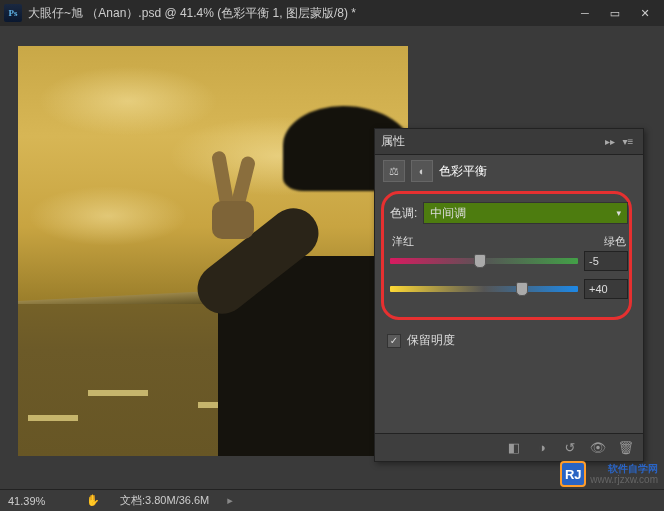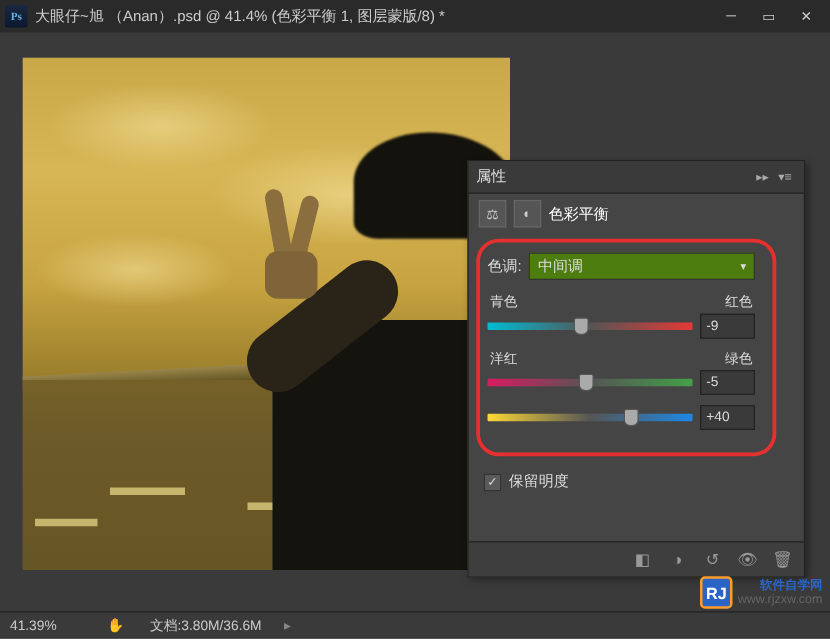--- a/index.html
+++ b/index.html
@@ -31,21 +31,21 @@
 .palm { position: absolute; top: 50px; left: 4px; width: 42px; height: 38px; background: #7e6438; border-radius: 10px; }
 
 .properties-panel { position: absolute; top: 128px; left: 374px; width: 270px; height: 334px; background: #454545; border: 1px solid #222; box-shadow: 2px 2px 6px rgba(0,0,0,.4); }
 .panel-header { height: 26px; background: #3a3a3a; display: flex; align-items: center; padding: 0 6px; color: #ddd; font-size: 12px; border-bottom: 1px solid #222; }
 .panel-header-title { flex: 1; }
 .panel-menu { width: 18px; text-align: center; color: #aaa; font-size: 10px; }
 .adjustment-row { display: flex; align-items: center; gap: 6px; height: 32px; padding: 0 8px; }
 .adj-icon { width: 22px; height: 22px; background: #555; border: 1px solid #666; display: flex; align-items: center; justify-content: center; font-size: 11px; color: #ccc; }
 .adj-label { color: #ffffff; font-size: 12px; }
 
-.red-box { margin: 4px 22px 8px 6px; border: 3px solid #e63030; border-radius: 18px; padding: 8px 14px 10px 6px; }
+.red-box { margin: 4px 11px 8px 6px; border: 3px solid #e63030; border-radius: 18px; padding: 8px 1px 10px 6px; }
 .tone-row { display: flex; align-items: center; gap: 6px; margin-bottom: 10px; }
 .tone-label { color: #ddd; font-size: 12px; }
 .tone-select { flex: 1; height: 22px; background: #4d7c0f; border: 1px solid #333; color: #ddd; font-size: 12px; padding: 0 6px; display: flex; align-items: center; justify-content: space-between; }
 .tone-select-arrow { font-size: 9px; }
 
 .slider-block { margin-bottom: 8px; }
 .slider-labels { display: flex; justify-content: space-between; color: #ddd; font-size: 11px; margin-bottom: 2px; padding: 0 2px; }
 .slider-row { display: flex; align-items: center; gap: 6px; }
 .slider-track { flex: 1; height: 6px; position: relative; border-radius: 1px; }
 .slider-thumb { position: absolute; top: -4px; width: 12px; height: 14px; background: #aaa; border: 1px solid #555; border-radius: 2px 2px 5px 5px; transform: translateX(-50%); }
@@ -127,32 +127,20 @@
 
     <div class="red-box">
       <div class="tone-row">
         <span class="tone-label">色调:</span>
         <div class="tone-select">
           <span>中间调</span>
           <span class="tone-select-arrow">▾</span>
         </div>
       </div>
 
-      <div class="slider-block">
-        <div class="slider-labels">
-          <span>青色</span>
-          <span>红色</span>
-        </div>
-        <div class="slider-row">
-          <div class="slider-track grad-cr">
-            <div class="slider-thumb" style="left:46%"></div>
-          </div>
-          <div class="slider-value">-9</div>
-        </div>
-      </div>
 
       <div class="slider-block">
         <div class="slider-labels">
           <span>洋红</span>
           <span>绿色</span>
         </div>
         <div class="slider-row">
           <div class="slider-track grad-mg">
             <div class="slider-thumb" style="left:48%"></div>
           </div>

